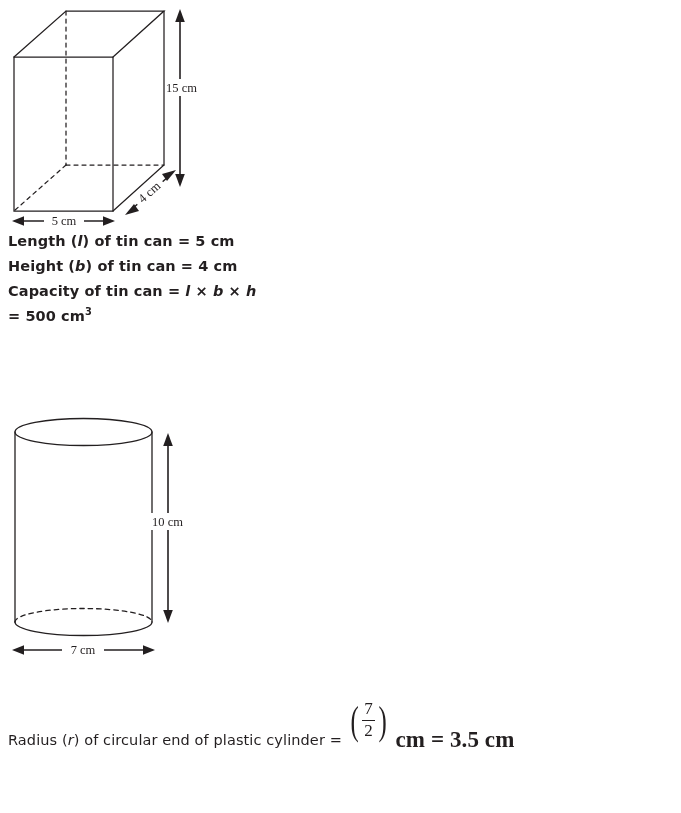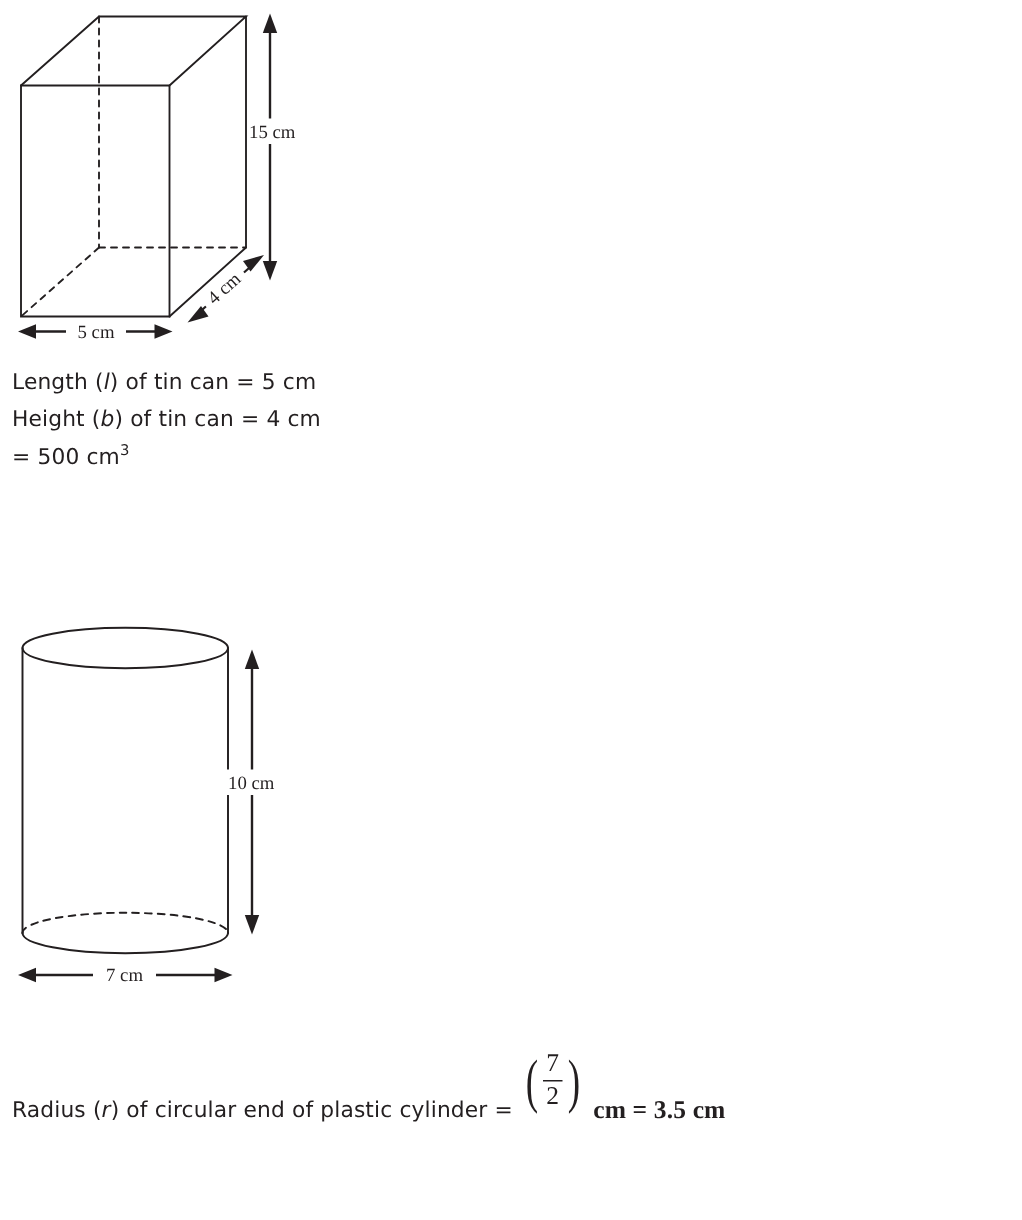--- a/index.html
+++ b/index.html
@@ -19,21 +19,21 @@
     position: absolute;
     left: 0;
   }
   #cuboid-figure { top: 0; }
   #cylinder-figure { top: 412px; }
 
   .text-block {
     position: absolute;
     left: 8px;
   }
-  #cuboid-text { top: 243px; }
+  #cuboid-text { top: 229px; font-weight: bold; }
   #cylinder-text { top: 700px; }
 
   .line {
     font-size: 14.5px;
     line-height: 25px;
     white-space: nowrap;
     letter-spacing: 0.1px;
   }
   .var {
     font-style: italic;
@@ -80,21 +80,21 @@
   .frac .num { padding: 0 2px; }
   .frac .bar {
     width: 13px;
     height: 1.4px;
     background: #231f20;
     margin: 1px 0;
   }
   .frac .den { padding: 0 2px; }
   .frac-tail {
     font-family: "Liberation Serif", "DejaVu Serif", serif;
-    font-size: 17px;
+    font-size: 23px;
     font-weight: 600;
     margin-left: 6px;
     white-space: nowrap;
     margin-top: 38px;
   }
 
   
   .dim-label {
     font-family: "Liberation Serif", "DejaVu Serif", serif;
     font-size: 12.5px;
@@ -148,20 +148,23 @@
     </g>
   </svg>
 </div>
 
 <div class="text-block" id="cuboid-text">
   <div class="line">
     <span>Length (</span><span class="var">l</span><span>) of tin can = 5 cm</span>
   </div>
   <div class="line">
     <span>Height (</span><span class="var">b</span><span>) of tin can = 4 cm</span>
+  </div>
+  <div class="line">
+    <span>Capacity of tin can = </span><span class="var">l</span><span class="times"> × </span><span class="var">b</span><span class="times"> × </span><span class="var">h</span>
   </div>
   <div class="line">
     <span>= 500 cm</span><sup>3</sup>
   </div>
 </div>
 
 <div class="fig" id="cylinder-figure">
   <svg width="230" height="265" viewBox="0 0 230 265">
     <g stroke="#231f20" fill="none" stroke-width="1.3" stroke-linecap="round">
 

